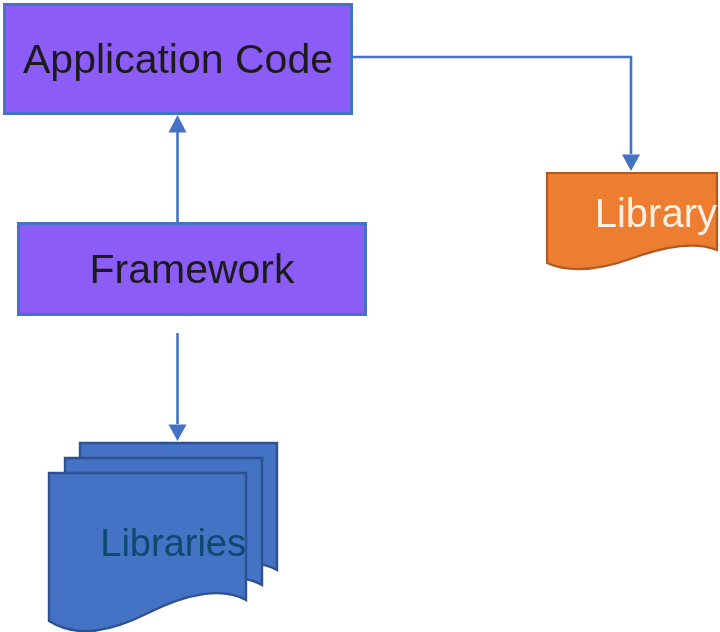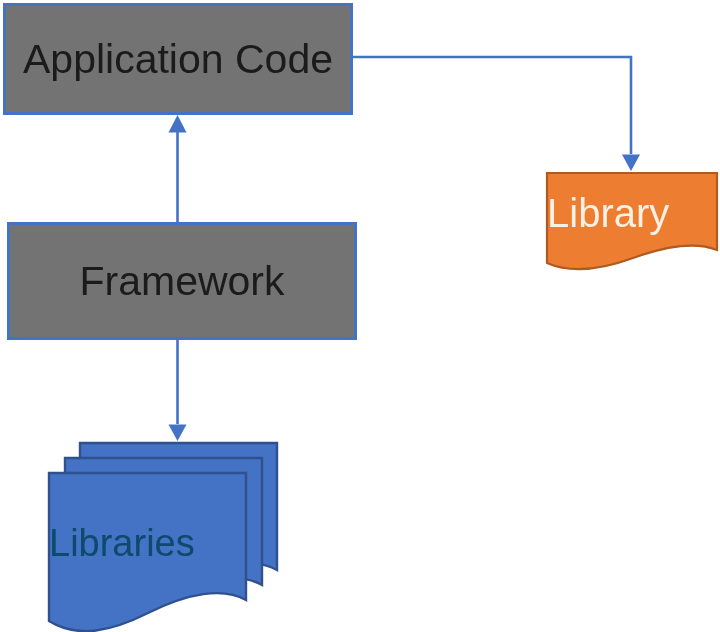--- a/index.html
+++ b/index.html
@@ -6,25 +6,25 @@
   .stage{
     position:relative;width:720px;height:632px;background:#ffffff;
     overflow:hidden;font-family:"Liberation Sans",sans-serif;
   }
   .stage svg{position:absolute;left:0;top:0;}
   .node{
     position:absolute;display:flex;align-items:center;justify-content:center;
     box-sizing:border-box;text-align:center;
   }
   .rect-node{
-    background:#737373;border:3px solid #4472C4;color:#1b1b1b;
+    background:#8b5cf6;border:3px solid #4472C4;color:#1b1b1b;
     font-size:41px;letter-spacing:0px;
   }
   .label-overlay{
-    position:absolute;display:flex;align-items:center;justify-content:flex-start;
+    position:absolute;display:flex;align-items:center;justify-content:flex-end;
     text-align:center;pointer-events:none;
   }
   .library-label{color:#FAF0E3;font-size:40px;}
   .libraries-label{color:#0c4a6e;font-size:38px;}
 </style>
 </head>
 <body>
 
 <div class="stage">
 
@@ -53,21 +53,21 @@
 
     <g transform="translate(547,173)">
       <path d="M0,0 H170 V77 C150,69 122,72 86,85 C56,96 25,101 0,90 Z" stroke-width="2.2" fill="#ED7D31" stroke="#AE5A21"></path>
     </g>
   </svg>
 
   <div class="node rect-node" style="left:3px;top:3px;width:350px;height:112px;">
     <span>Application Code</span>
   </div>
 
-  <div class="node rect-node" style="left:7px;top:222px;width:350px;height:118px;">
+  <div class="node rect-node" style="left:17px;top:222px;width:350px;height:94px;">
     <span>Framework</span>
   </div>
 
   <div class="label-overlay library-label" style="left:547px;top:173px;width:170px;height:80px;">
     <span>Library</span>
   </div>
 
   <div class="label-overlay libraries-label" style="left:49px;top:473px;width:197px;height:140px;">
     <span>Libraries</span>
   </div>

